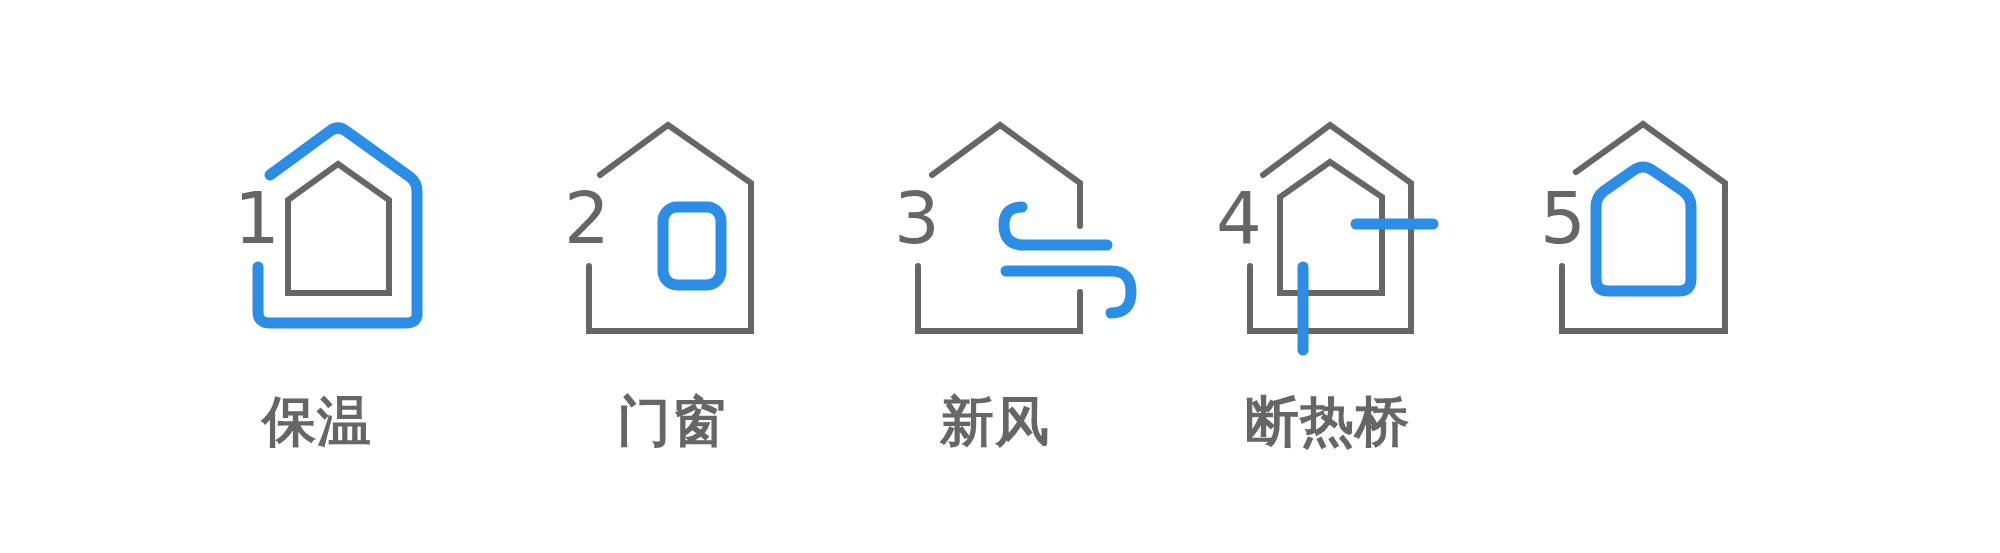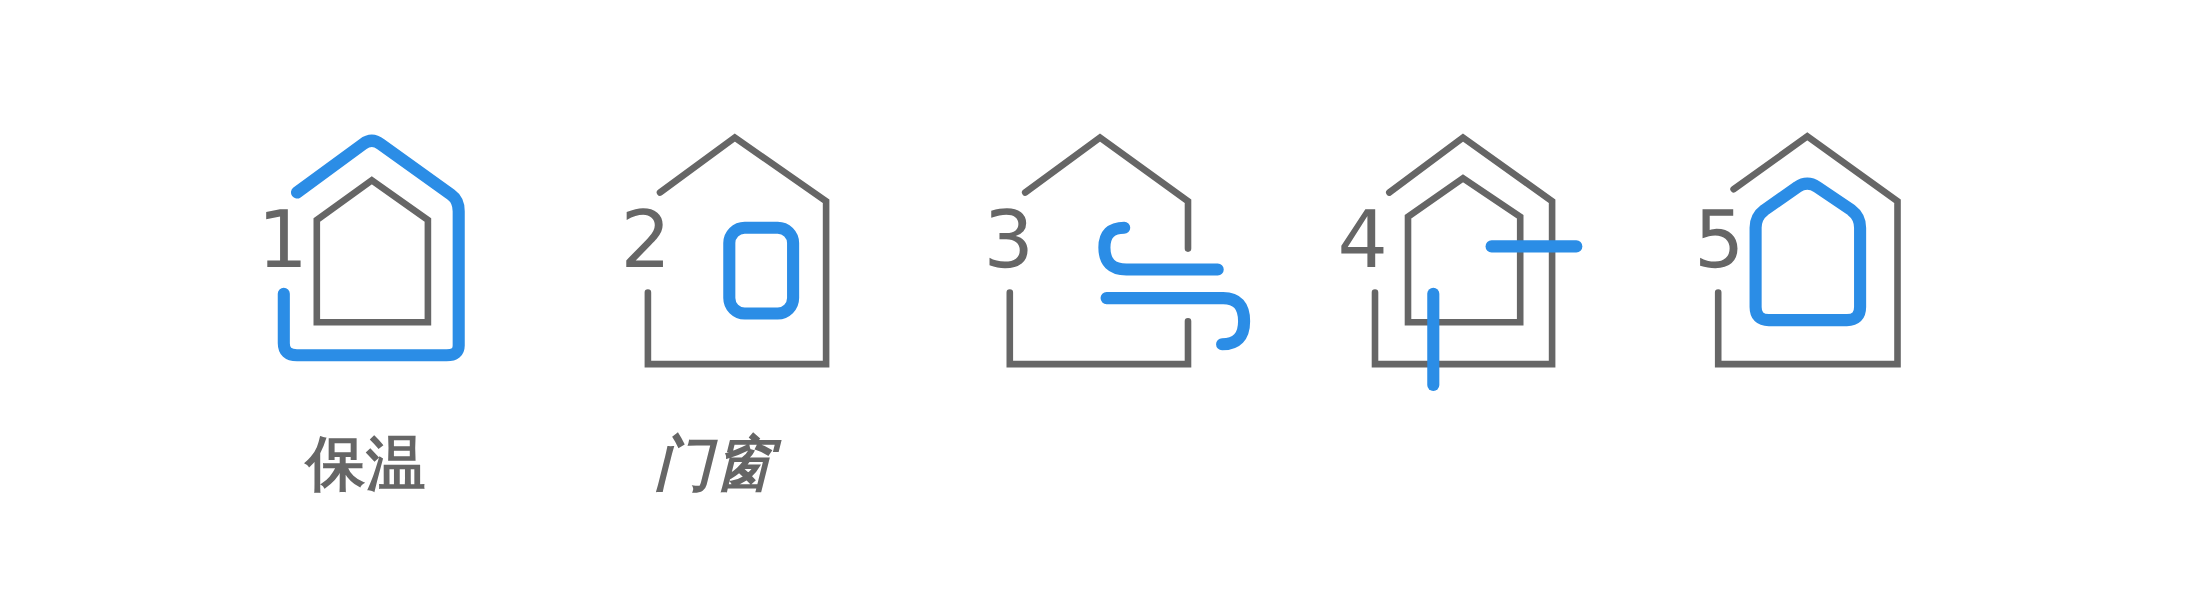--- a/index.html
+++ b/index.html
@@ -19,52 +19,54 @@
 <div class="stage">
 
   <div class="feature" style="left:220px;">
     <svg width="300" height="553" viewBox="220 0 300 553">
 
       <path class="b" d="M270 175 L330 131 Q338 125 346 131 L410 177 Q417 182 417 192 L417 314 Q417 323 406 323 L270 323 Q258 323 258 312 L258 267"></path>
 
       <path class="gsq" d="M288 293 L288 200 L338 164 L389 200 L389 293 Z"></path>
     </svg>
     <div class="num" style="left:14px; top:182px;">1</div>
-    <div class="label" style="left:58px;">保温</div>
+    <div class="label" style="left:42px;">保温</div>
   </div>
 
   <div class="feature" style="left:550px;">
     <svg width="300" height="553" viewBox="550 0 300 553">
       <path class="g" d="M600 175 L668 125 L751 183 L751 331 L589 331 L589 266"></path>
       <rect class="b" x="663" y="207" width="58" height="78" rx="14" ry="14"></rect>
     </svg>
     <div class="num" style="left:14px; top:182px;">2</div>
-    <div class="label" style="left:44px;font-style:italic;">门窗</div>
+    <div class="label" style="left:67px;">门窗</div>
   </div>
 
   <div class="feature" style="left:880px;">
     <svg width="300" height="553" viewBox="880 0 300 553">
       <path class="g" d="M932 175 L1000 125 L1080 183 L1080 226"></path>
       <path class="g" d="M1080 292 L1080 331 L918 331 L918 266"></path>
 
       <path class="b" d="M1022 207 Q1004 207 1004 225 Q1004 245 1024 245 L1107 245"></path>
 
       <path class="b" d="M1006 271 L1112 271 Q1131 271 1131 292 Q1131 313 1111 313"></path>
     </svg>
     <div class="num" style="left:14px; top:182px;">3</div>
+    <div class="label" style="left:60px;">新风</div>
   </div>
 
   <div class="feature" style="left:1210px;">
     <svg width="300" height="553" viewBox="1210 0 300 553">
       <path class="g" d="M1263 175 L1330 125 L1411 183 L1411 331 L1250 331 L1250 266"></path>
       <path class="gsq" d="M1280 293 L1280 197 L1330 162 L1382 197 L1382 293 Z"></path>
       <line class="b" x1="1356" y1="224" x2="1433" y2="224"></line>
       <line class="b" x1="1303" y1="267" x2="1303" y2="350"></line>
     </svg>
     <div class="num" style="left:6px; top:182px;">4</div>
+    <div class="label" style="left:35px;">断热桥</div>
   </div>
 
   <div class="feature" style="left:1530px;">
     <svg width="300" height="553" viewBox="1530 0 300 553">
       <path class="g" d="M1576 172 L1643 124 L1725 183 L1725 331 L1562 331 L1562 266"></path>
       <path class="b" d="M1596 207 Q1596 197 1604 191 L1634 170 Q1643 164 1652 170 L1683 191 Q1691 197 1691 207 L1691 279 Q1691 291 1679 291 L1608 291 Q1596 291 1596 279 Z"></path>
     </svg>
     <div class="num" style="left:10px; top:182px;">5</div>
   </div>
 

